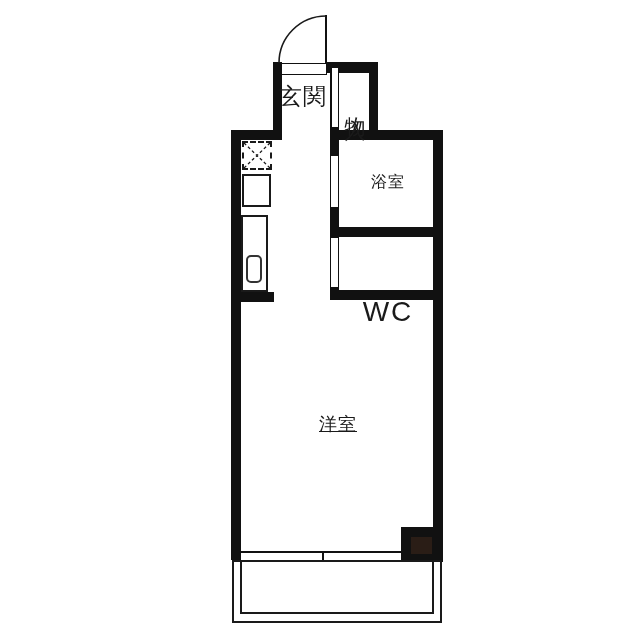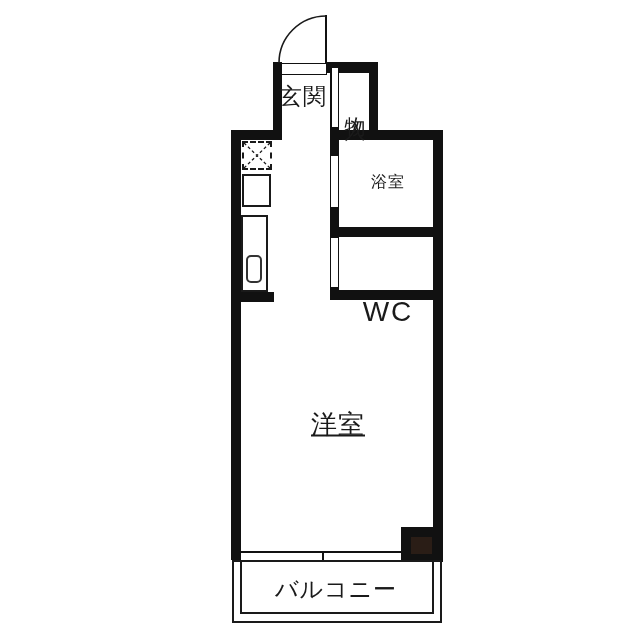--- a/index.html
+++ b/index.html
@@ -74,16 +74,15 @@
 
   <svg class="overlay" width="640" height="640" viewBox="0 0 640 640">
     <path d="M 310 16 A 47 47 0 0 0 263 63" fill="none" stroke="#1a1a1a" stroke-width="1.6"></path>
     <path d="M 228 143 L 254 168 M 254 143 L 228 168" fill="none" stroke="#1a1a1a" stroke-width="1.3" stroke-dasharray="3,2.5"></path>
   </svg>
 
   <div class="label" style="left:287px;top:96px;font-size:23px;">玄関</div>
   <div class="label vert" style="left:339px;top:102px;font-size:21px;">物入</div>
   <div class="label" style="left:372px;top:182px;font-size:16px;">浴室</div>
   <div class="label" style="left:372px;top:264px;font-size:28px;letter-spacing:2px;margin-top:48px;">WC</div>
-  <div class="label" style="left:322px;top:424px;font-size:26px;text-decoration:underline;">洋室</div>
-  <div class="label" style="left:320px;top:589px;font-size:23px;">バルコニー</div>
+  <div class="label" style="left:322px;top:424px;font-size:18px;text-decoration:underline;">洋室</div>
 
 </div>
 
 </body></html>

